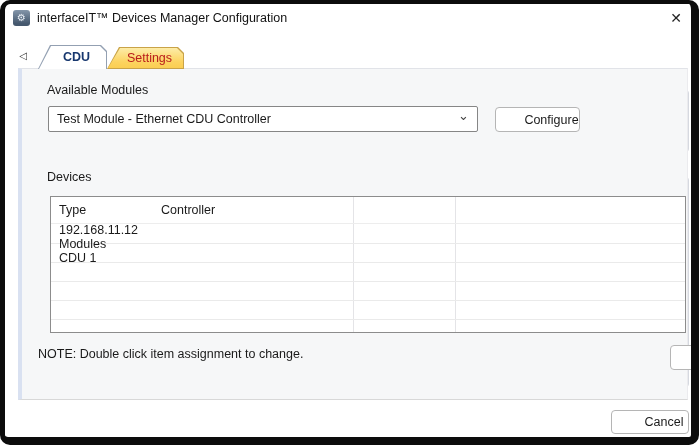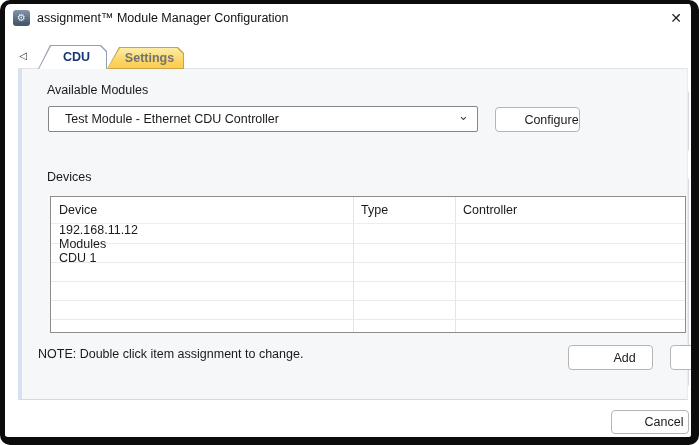--- a/index.html
+++ b/index.html
@@ -43,21 +43,21 @@
     position:absolute;inset:0;display:flex;align-items:center;justify-content:center;
     padding-left:8px;font-size:12.5px;
   }
   .tab-cdu{left:38px;top:45px;width:69px;height:24px;z-index:6;}
   .tab-cdu .shape-border{background:#93a0b2;}
   .tab-cdu .shape-fill{background:#ffffff;bottom:0;}
   .tab-cdu .tab-label{font-weight:bold;color:#17376e;}
   .tab-settings{left:107px;top:47px;width:77px;height:22px;z-index:5;}
   .tab-settings .shape-border{background:#c9a348;}
   .tab-settings .shape-fill{background:linear-gradient(180deg,#fdeca8 0%,#fcd35f 70%,#fbce52 100%);}
-  .tab-settings .tab-label{color:#737373;font-weight:bold;}
+  .tab-settings .tab-label{color:#b91c1c;}
   
   .tab-page{
     position:absolute;left:18px;top:68px;width:670px;height:332px;
     background:#f6f7f8;
     border-top:1px solid #e1e3e8;border-left:4px solid #d9e1f1;
     border-right:1px solid #ebebee;border-bottom:1px solid #d8d8d8;
     box-sizing:border-box;z-index:1;
   }
   
   .groupbox{position:absolute;border:1px solid #d6d9e0;border-radius:3px;}
@@ -65,21 +65,21 @@
   .group-devices{left:35px;top:177px;width:652px;height:208px;}
   .group-label{
     position:absolute;background:#f6f7f8;padding:0 4px;font-size:12.5px;color:#1a1a1a;z-index:2;
   }
   .label-modules{left:43px;top:83px;}
   .label-devices{left:43px;top:170px;}
   
   .combo{
     position:absolute;left:48px;top:106px;width:430px;height:26px;box-sizing:border-box;
     background:#fff;border:1px solid #868686;border-radius:2px;
-    display:flex;align-items:center;font-size:12.5px;padding-left:16px;cursor:default;z-index:2;
+    display:flex;align-items:center;font-size:12.5px;padding-left:8px;cursor:default;z-index:2;
   }
   .combo-chevron{
     position:absolute;right:8px;top:1px;font-size:13px;color:#444;
   }
   
   .btn{
     position:absolute;box-sizing:border-box;background:#fff;border:1px solid #b5b5b5;border-radius:4px;
     display:flex;align-items:center;justify-content:center;font-size:12.5px;color:#1a1a1a;
     cursor:pointer;z-index:2;padding-left:28px;
   }
@@ -110,21 +110,21 @@
   .t-empty.e4{top:103px;}
   
   .note-text{position:absolute;left:38px;top:347px;font-size:12.5px;color:#1a1a1a;z-index:2;}
 </style>
 </head>
 <body>
 
 <div class="window-clip">
 
   <div class="app-icon">⚙</div>
-  <div class="window-title">assignment™ Module Manager Configuration</div>
+  <div class="window-title">interfaceIT™ Devices Manager Configuration</div>
   <div class="close-btn">✕</div>
 
   <div class="tab-scroll">◁</div>
 
   <div class="tab tab-cdu">
     <div class="shape-border"></div>
     <div class="shape-fill"></div>
     <div class="tab-label">CDU</div>
   </div>
 
@@ -147,39 +147,37 @@
   <div class="btn btn-configure">Configure</div>
 
   <div class="groupbox group-devices"></div>
   <div class="group-label label-devices">Devices</div>
 
   <div class="devices-table">
     <div class="col-line col-line-1"></div>
     <div class="col-line col-line-2"></div>
 
     <div class="t-row t-header">
-      <div class="t-cell c1">Device</div>
       <div class="t-cell c2">Type</div>
       <div class="t-cell c3">Controller</div>
     </div>
 
     <div class="t-row t-data">
       <div class="t-cell c1">192.168.11.12</div>
       <div class="t-cell c2">Modules</div>
       <div class="t-cell c3">CDU 1</div>
     </div>
 
     <div class="t-empty e1"></div>
     <div class="t-empty e2"></div>
     <div class="t-empty e3"></div>
     <div class="t-empty e4"></div>
   </div>
 
   <div class="note-text">NOTE: Double click item assignment to change.</div>
 
-  <div class="btn btn-add">Add</div>
   <div class="btn btn-clipped"></div>
 
   <div class="btn btn-cancel">Cancel</div>
 
 </div>
 
 <div class="window-frame"></div>
 
 </body></html>

